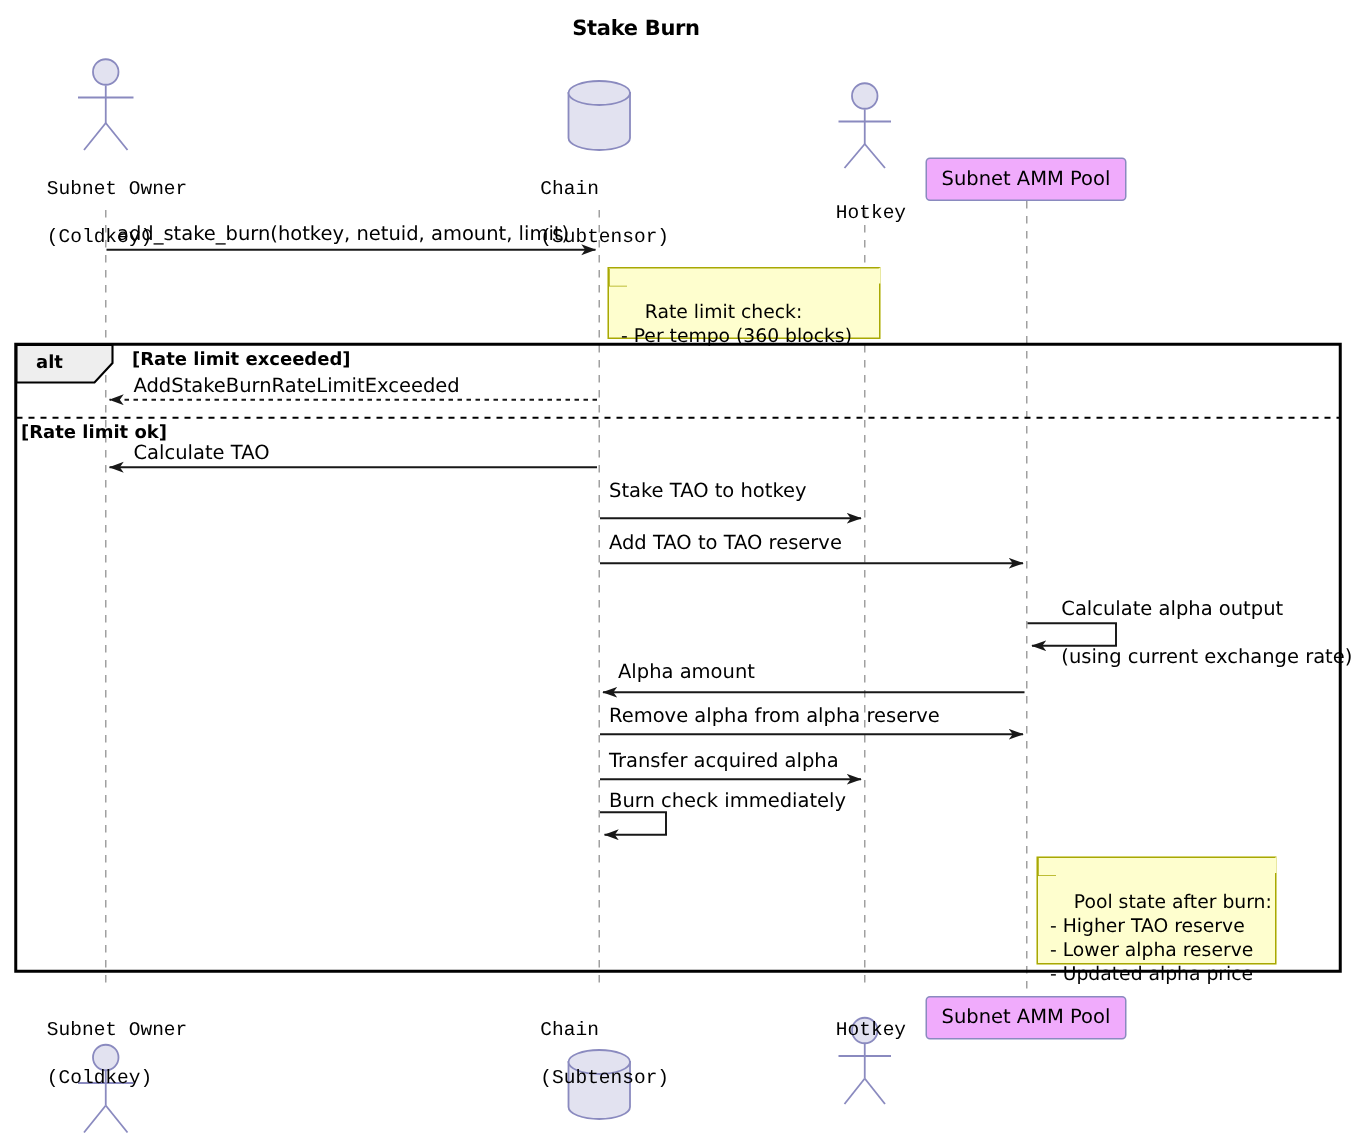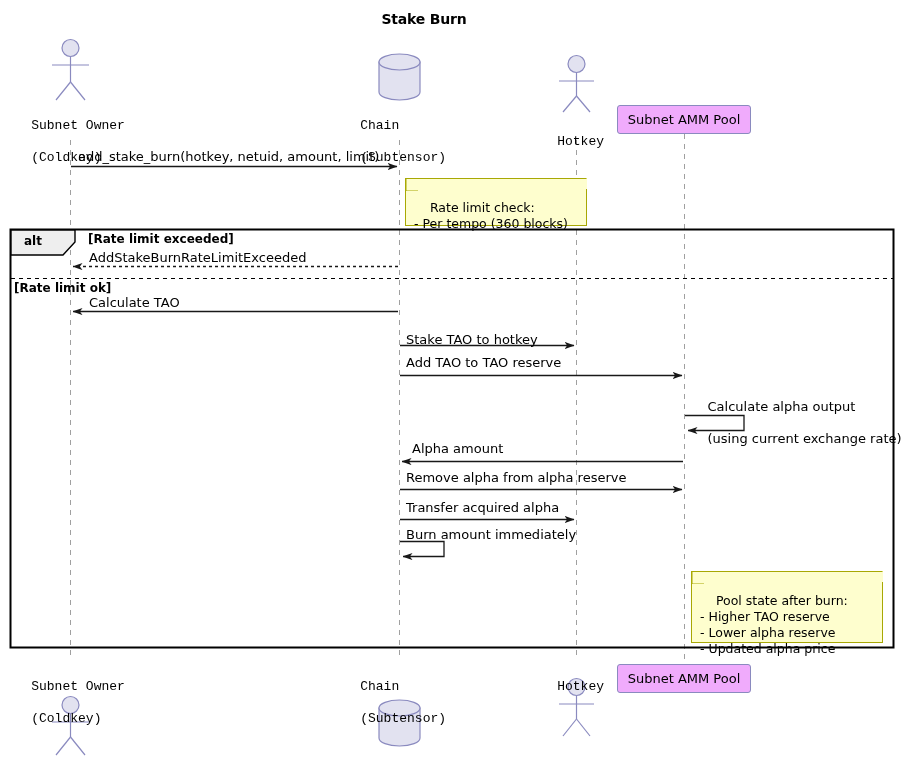--- a/index.html
+++ b/index.html
@@ -243,47 +243,47 @@
   <div class="alt-guard" style="left:88px; top:232px;">[Rate limit exceeded]</div>
 
   <div class="alt-guard" style="left:14px; top:281px;">[Rate limit ok]</div>
 
   <div class="msg-label" style="left:78px;  top:149px;">add_stake_burn(hotkey, netuid, amount, limit)</div>
 
   <div class="msg-label" style="left:89px;  top:250px;">AddStakeBurnRateLimitExceeded</div>
 
   <div class="msg-label" style="left:89px;  top:295px;">Calculate TAO</div>
 
-  <div class="msg-label" style="left:406px; top:332px;">Stake TAO to hotkey</div>
+  <div class="msg-label" style="left:406px; top:320px;">Stake TAO to hotkey</div>
 
   <div class="msg-label" style="left:406px; top:355px;">Add TAO to TAO reserve</div>
 
   <div class="msg-label" style="left:412px; top:441px;">Alpha amount</div>
 
   <div class="msg-label" style="left:406px; top:470px;">Remove alpha from alpha reserve</div>
 
   <div class="msg-label" style="left:406px; top:500px;">Transfer acquired alpha</div>
 
-  <div class="msg-label" style="left:406px; top:527px;">Burn amount immediately</div>
+  <div class="msg-label" style="left:406px; top:527px;">Burn check immediately</div>
 
   <div class="msg-label" style="left:691px; top:383px; line-height:16px;">
     <span>Calculate alpha output</span><br>
     <span>(using current exchange rate)</span>
   </div>
 
   <div class="note" style="left:405px; top:178px; width:182px; height:48px;">
     <span>Rate limit check:
 - Per tempo (360 blocks)</span>
     <svg class="note-fold" viewBox="0 0 12 12">
       <path d="M0,0 L12,12 L0,12 Z" fill="#FEFECE"></path>
       <path d="M0,0 L0,12 L12,12" fill="none" stroke="#A8A804" stroke-width="1"></path>
     </svg>
   </div>
 
-  <div class="note" style="left:691px; top:571px; width:192px; height:72px;">
+  <div class="note" style="left:691px; top:571px; width:160px; height:72px;">
     <span>Pool state after burn:
 - Higher TAO reserve
 - Lower alpha reserve
 - Updated alpha price</span>
     <svg class="note-fold" viewBox="0 0 12 12">
       <path d="M0,0 L12,12 L0,12 Z" fill="#FEFECE"></path>
       <path d="M0,0 L0,12 L12,12" fill="none" stroke="#A8A804" stroke-width="1"></path>
     </svg>
   </div>
 

